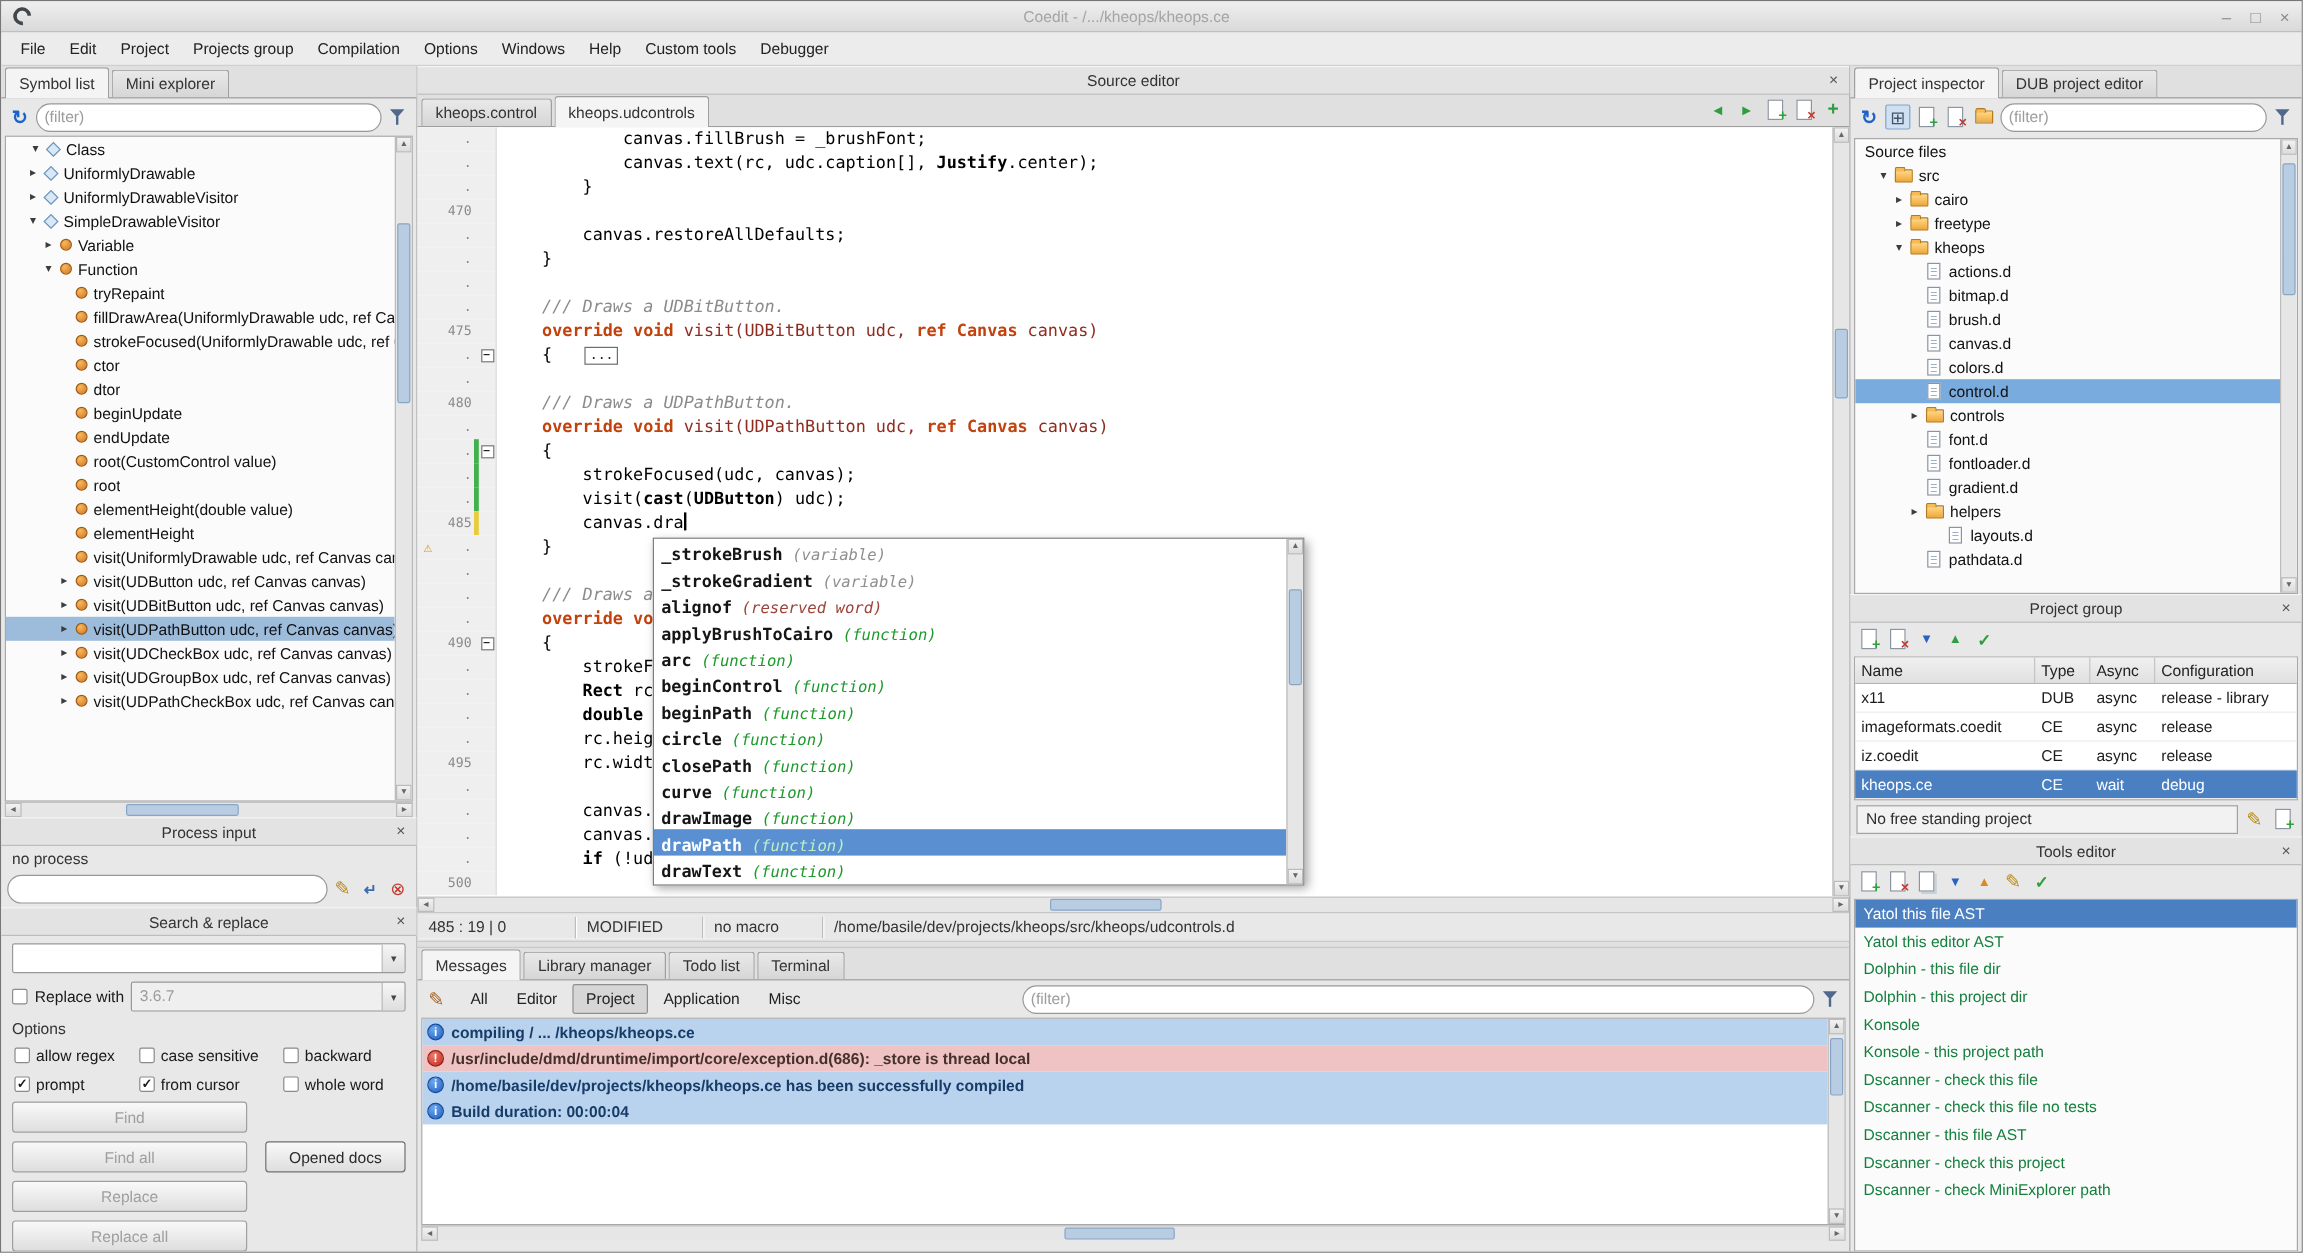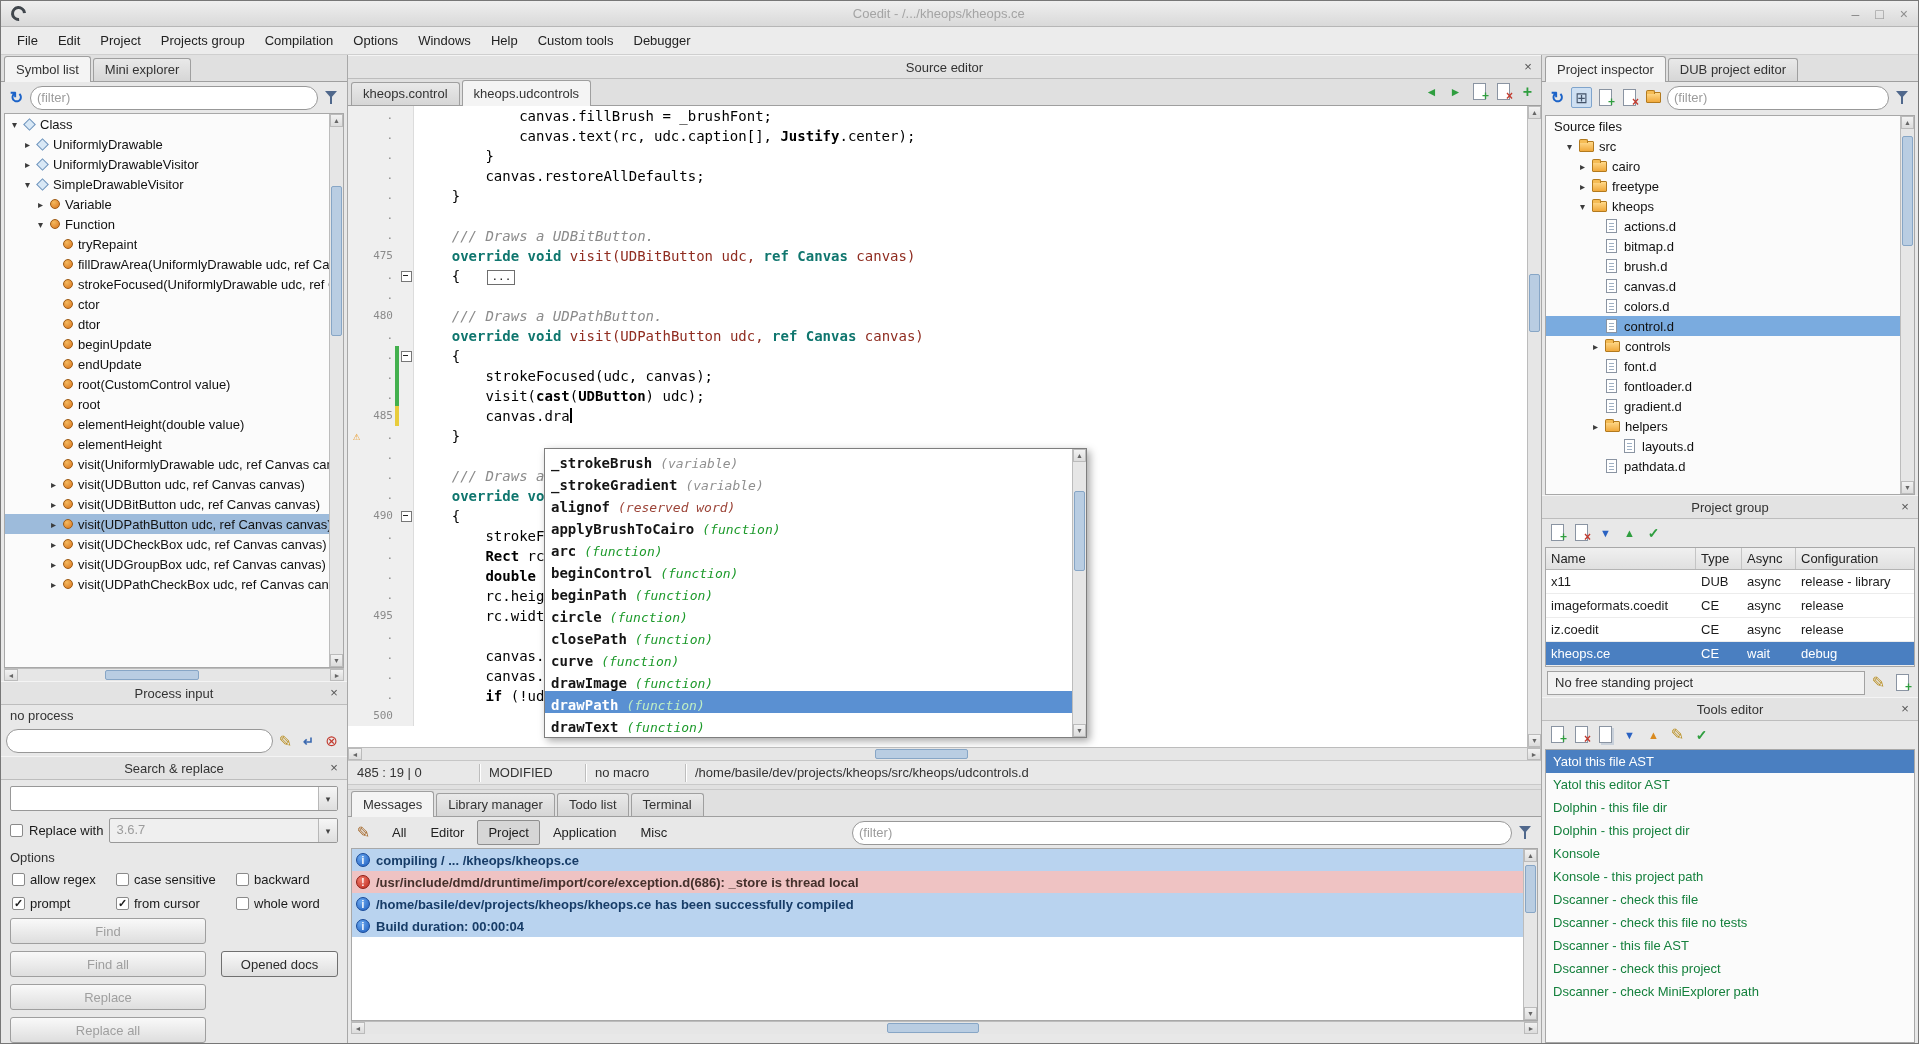--- a/index.html
+++ b/index.html
@@ -113,21 +113,21 @@
 .gmark{width:4px;flex:none}
 .gmark.green{background:#43b04e}
 .gmark.yellow{background:#e8cc3c}
 .gfold{width:14px;flex:none;position:relative}
 .gfold.boxed::before{content:"";position:absolute;left:2px;top:5px;width:9px;height:9px;background:#fff;border:1px solid #777}
 .gfold.boxed::after{content:"";position:absolute;left:4px;top:9px;width:5px;height:1px;background:#222}
 .ltext{white-space:pre;padding-left:4px;color:#000}
 .ltext .b{font-weight:bold}
 .ltext .c{color:#8b8b8b;font-style:italic}
 .ltext .r{color:#8f2c20}
-.ltext .rb{color:#0f766e;font-weight:bold}
+.ltext .rb{color:#c2410c;font-weight:bold}
 .foldbox{display:inline-block;border:1px solid #6e6e6e;background:#fff;font-size:11px;line-height:10px;padding:1px 3px 2px;margin-left:2px;color:#222;vertical-align:1px}
 .caret{display:inline-block;width:2px;height:15px;background:#000;vertical-align:-2px}
 
 .popup{position:absolute;left:196px;top:342px;width:543px;height:290px;background:#fff;border:1px solid #7e7e7e;box-shadow:3px 3px 8px rgba(0,0,0,.35);overflow:hidden;z-index:6}
 .pitems{position:absolute;top:0;left:0;right:14px;bottom:0;overflow:hidden}
 .pitem{height:22px;display:flex;align-items:flex-end;padding:0 6px;font-family:"DejaVu Sans Mono",monospace}
 .pname{font-weight:bold;font-size:14px;color:#151515;white-space:pre}
 .pkind{font-style:italic;font-size:13px;margin-left:8px;white-space:pre}
 .pkind.variable{color:#8f8f8f}
 .pkind.reserved{color:#9c4438}
@@ -206,21 +206,21 @@
           <div class="tab active">Symbol list</div>
           <div class="tab">Mini explorer</div>
         </div>
       <div class="toolbar">
         <span class="icon i-refresh"></span>
         <input class="filter" style="flex: 1 1 0%;" placeholder="(filter)">
         <span class="icon i-funnel"></span>
       </div>
       <div class="treewrap">
         <div class="treeinner">
-            <div class="trow" style="padding-left: 3px;">
+            <div class="trow" style="padding-left: 18px;">
               <span class="arrow open"></span>
               <span class="i-diamond"></span>
               <span class="tlabel">Class</span>
             </div>
             <div class="trow" style="padding-left: 16px;">
               <span class="arrow closed"></span>
               <span class="i-diamond"></span>
               <span class="tlabel">UniformlyDrawable</span>
             </div>
             <div class="trow" style="padding-left: 16px;">
@@ -459,20 +459,29 @@
               <div class="ltext"><span class="p">            canvas.text(rc, udc.caption[], </span><span class="b">Justify</span><span class="p">.center);</span></div>
             </div>
             <div class="codeline">
               <div class="gut">
                 <span class="gwarn"></span>
                 <span class="gnum">.</span>
                 <span class="gmark"></span>
                 <span class="gfold"></span>
               </div>
               <div class="ltext"><span class="p">        }</span></div>
+            </div>
+            <div class="codeline">
+              <div class="gut">
+                <span class="gwarn"></span>
+                <span class="gnum">470</span>
+                <span class="gmark"></span>
+                <span class="gfold"></span>
+              </div>
+              <div class="ltext"></div>
             </div>
             <div class="codeline">
               <div class="gut">
                 <span class="gwarn"></span>
                 <span class="gnum">.</span>
                 <span class="gmark"></span>
                 <span class="gfold"></span>
               </div>
               <div class="ltext"><span class="p">        canvas.restoreAllDefaults;</span></div>
             </div>

